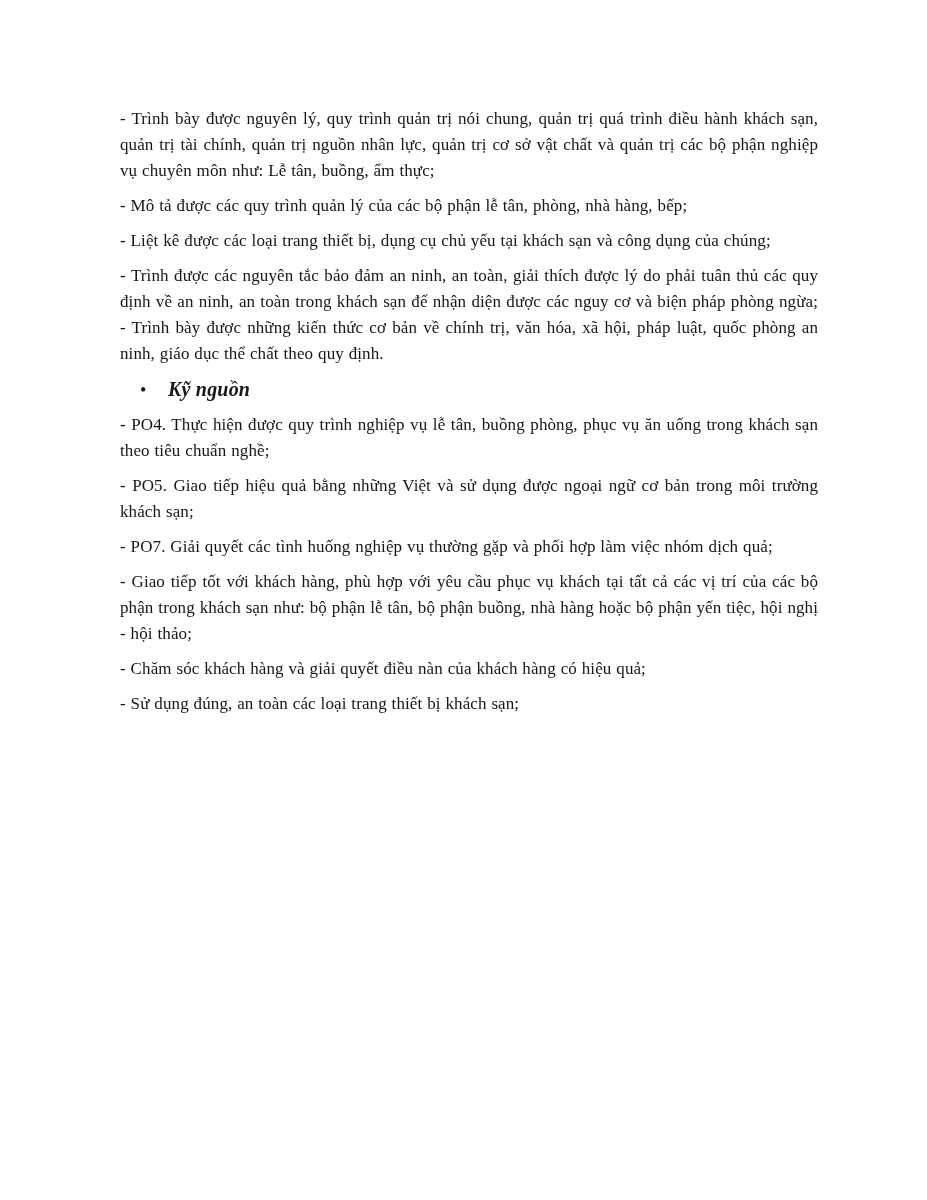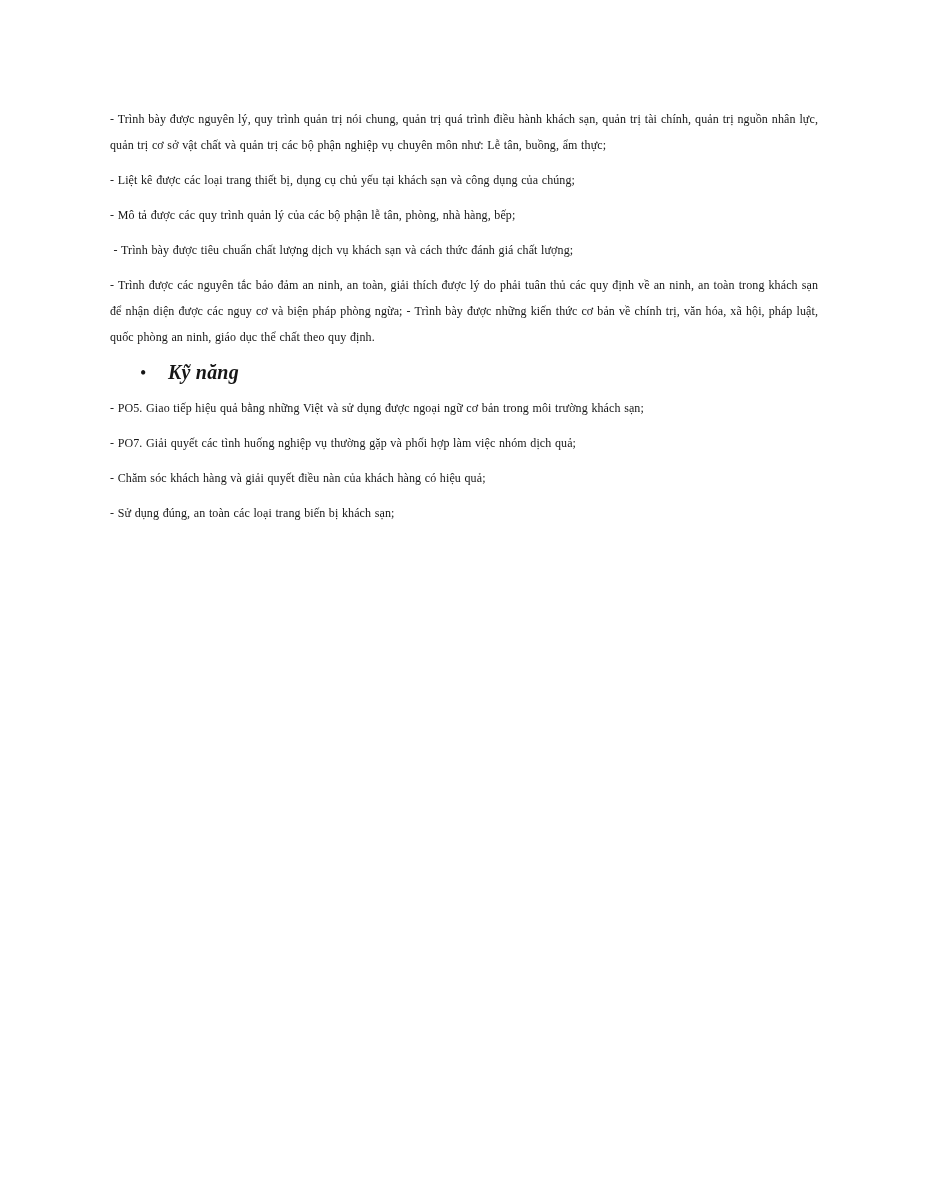--- a/index.html
+++ b/index.html
@@ -15,22 +15,22 @@
     box-sizing: border-box;
     padding: 106px 109px 0 106px;
     overflow: hidden;
     font-family: "Liberation Serif", "DejaVu Serif", serif;
     color: #161616;
   }
   .content {
     width: 712px;
   }
   .para {
-    margin: 0 0 9px 4px;
-    font-size: 12px;
+    margin: 0 0 9px 14px;
+    font-size: 17px;
     line-height: 26px;
     text-align: justify;
     letter-spacing: 0.1px;
     word-spacing: 0.5px;
   }
   .heading {
     display: flex;
     align-items: baseline;
     margin: 5px 0 9px 0;
     padding-left: 34px;
@@ -48,26 +48,27 @@
     font-style: italic;
     letter-spacing: 0.2px;
   }
 </style>
 </head>
 <body>
 
 <div class="page">
   <div class="content">
       <p class="para">- Trình bày được nguyên lý, quy trình quản trị nói chung, quản trị quá trình điều hành khách sạn, quản trị tài chính, quản trị nguồn nhân lực, quản trị cơ sở vật chất và quản trị các bộ phận nghiệp vụ chuyên môn như: Lễ tân, buồng, ẩm thực;</p>
+      <p class="para">- Mô tả được các quy trình quản lý của các bộ phận lễ tân, phòng, nhà hàng, bếp;</p>
       <p class="para">- Liệt kê được các loại trang thiết bị, dụng cụ chủ yếu tại khách sạn và công dụng của chúng;</p>
-      <p class="para">- Mô tả được các quy trình quản lý của các bộ phận lễ tân, phòng, nhà hàng, bếp;</p>
-      <p class="para">&nbsp;- Trình bày được tiêu chuẩn chất lượng dịch vụ khách sạn và cách thức đánh giá chất lượng;</p>
       <p class="para">- Trình được các nguyên tắc bảo đảm an ninh, an toàn, giải thích được lý do phải tuân thủ các quy định về an ninh, an toàn trong khách sạn để nhận diện được các nguy cơ và biện pháp phòng ngừa; - Trình bày được những kiến thức cơ bản về chính trị, văn hóa, xã hội, pháp luật, quốc phòng an ninh, giáo dục thể chất theo quy định.</p>
       <div class="heading">
         <span class="bullet">•</span>
-        <span class="heading-label">Kỹ năng</span>
+        <span class="heading-label">Kỹ nguồn</span>
       </div>
+      <p class="para">- PO4. Thực hiện được quy trình nghiệp vụ lễ tân, buồng phòng, phục vụ ăn uống trong khách sạn theo tiêu chuẩn nghề;</p>
       <p class="para">- PO5. Giao tiếp hiệu quả bằng những Việt và sử dụng được ngoại ngữ cơ bản trong môi trường khách sạn;</p>
       <p class="para">- PO7. Giải quyết các tình huống nghiệp vụ thường gặp và phối hợp làm việc nhóm dịch quả;</p>
+      <p class="para">- Giao tiếp tốt với khách hàng, phù hợp với yêu cầu phục vụ khách tại tất cả các vị trí của các bộ phận trong khách sạn như: bộ phận lễ tân, bộ phận buồng, nhà hàng hoặc bộ phận yến tiệc, hội nghị - hội thảo;</p>
       <p class="para">- Chăm sóc khách hàng và giải quyết điều nàn của khách hàng có hiệu quả;</p>
-      <p class="para">- Sử dụng đúng, an toàn các loại trang biến bị khách sạn;</p>
+      <p class="para">- Sử dụng đúng, an toàn các loại trang thiết bị khách sạn;</p>
     </div>
 </div>
 
 </body></html>

